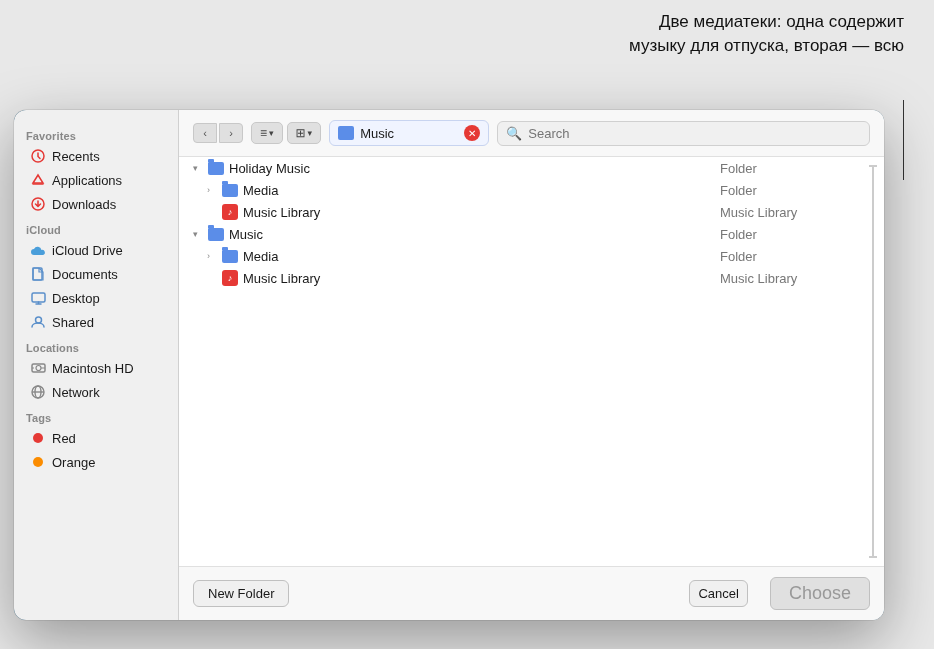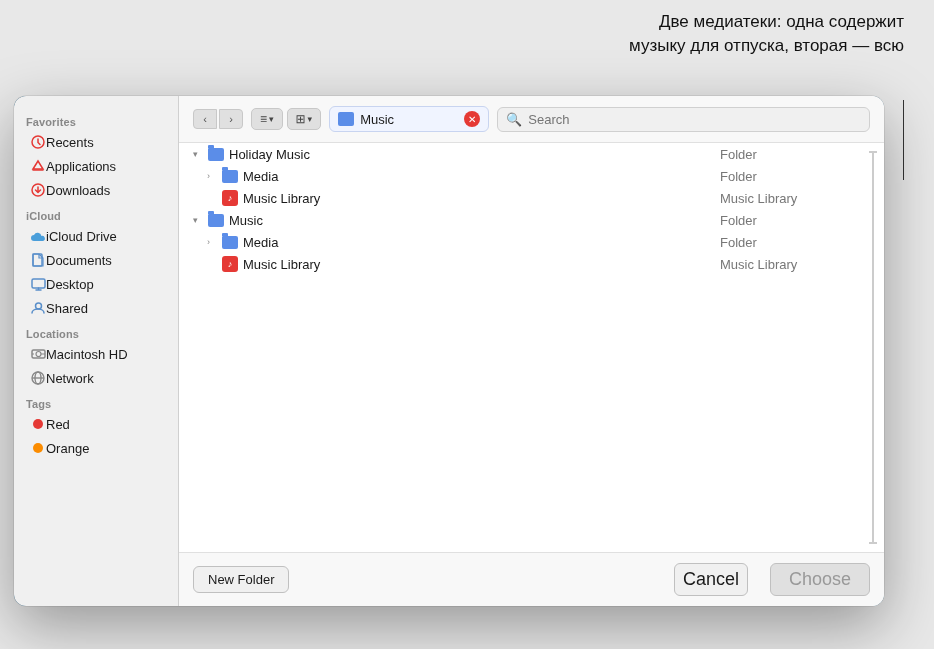--- a/index.html
+++ b/index.html
@@ -33,21 +33,21 @@
       top: 100px;
       right: 30px;
       width: 1px;
       height: 80px;
       background: #333;
     }
 
     
     .dialog {
       position: absolute;
-      top: 96px;
+      top: 110px;
       left: 14px;
       width: 870px;
       height: 510px;
       background: #0c4a6e;
       border-radius: 12px;
       box-shadow: 0 20px 60px rgba(0,0,0,0.35), 0 0 0 0.5px rgba(0,0,0,0.15);
       display: flex;
       overflow: hidden;
     }
 
@@ -70,20 +70,21 @@
       letter-spacing: 0.01em;
     }
 
     .sidebar-item {
       display: flex;
       align-items: center;
       padding: 4px 12px;
       cursor: pointer;
       border-radius: 6px;
       margin: 0 4px;
+      gap: 6px;
       font-size: 13px;
       color: #1a1a1a;
     }
 
     .sidebar-icon {
       width: 16px;
       height: 16px;
       flex-shrink: 0;
       display: flex;
       align-items: center;
@@ -343,21 +344,21 @@
       color: #1a1a1a;
     }
 
     .spacer { flex: 1; }
 
     .cancel-btn {
       padding: 5px 8px;
       background: #f0f0f0;
       border: 1px solid #c0c0c0;
       border-radius: 6px;
-      font-size: 18px;
+      font-size: 13px;
       cursor: pointer;
       color: #1a1a1a;
     }
 
     .choose-btn {
       padding: 5px 18px;
       background: #e0e0e0;
       border: 1px solid #c0c0c0;
       border-radius: 6px;
       font-size: 18px;

